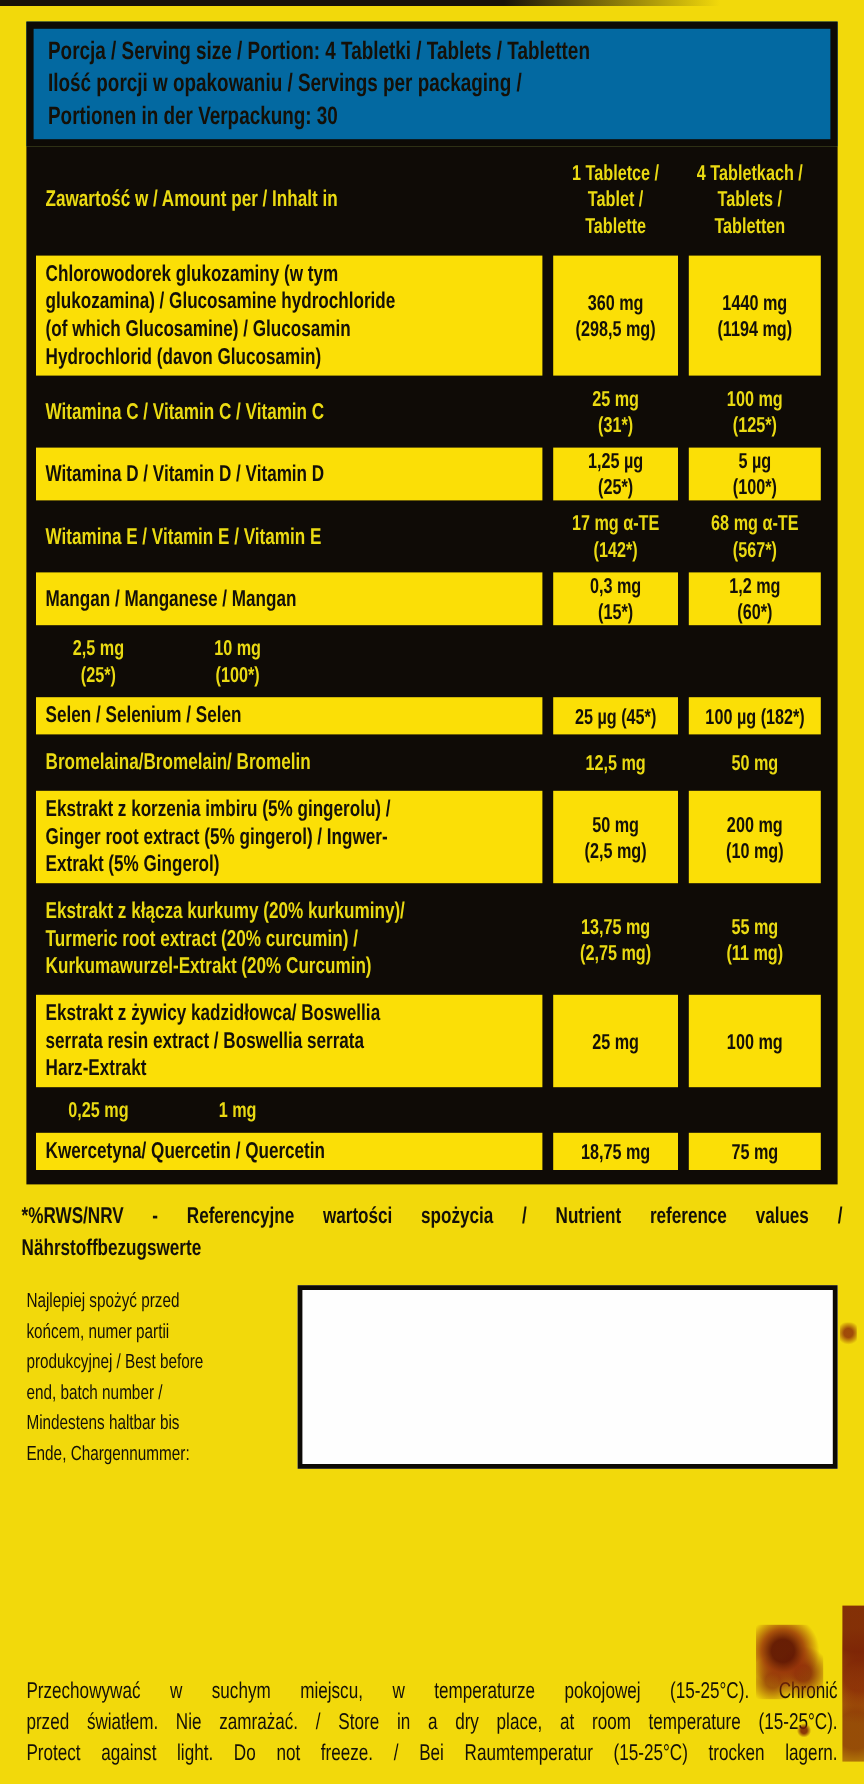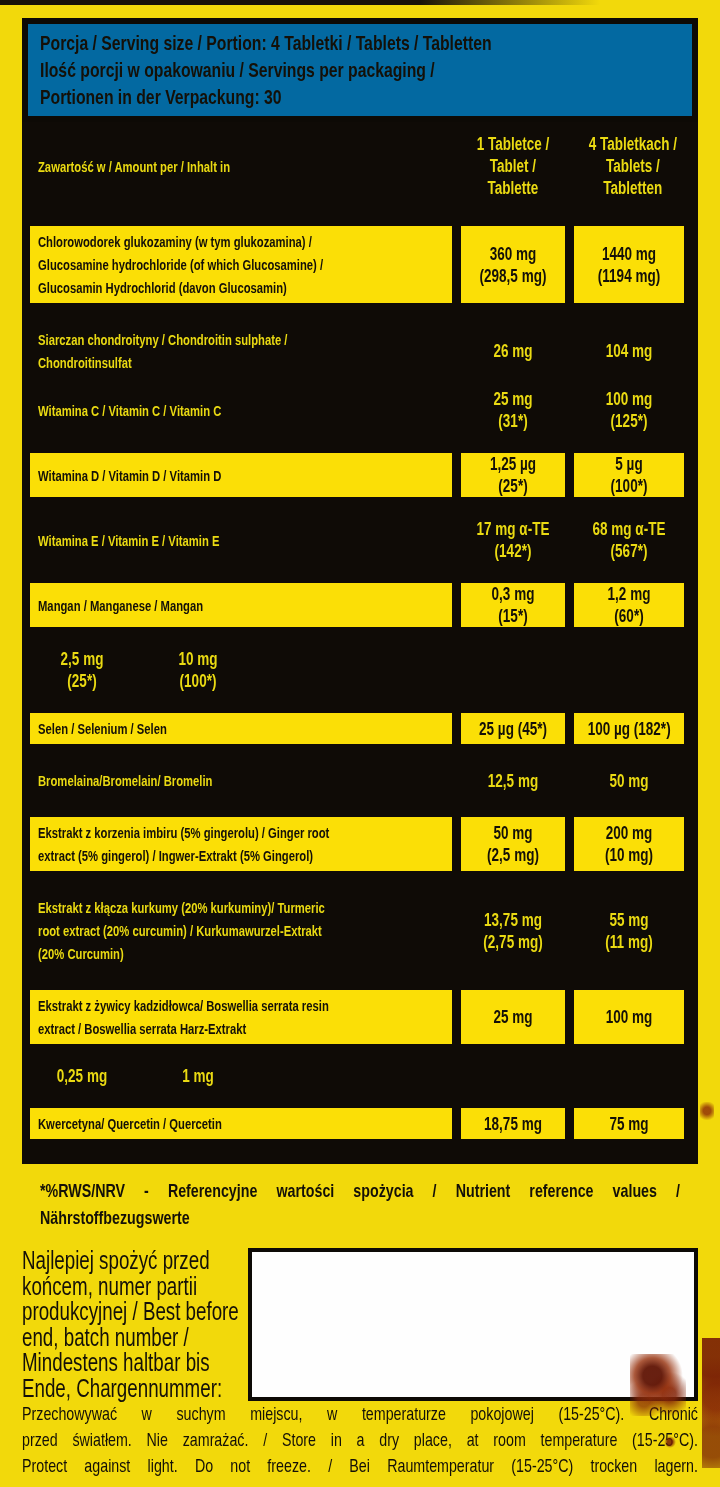--- a/index.html
+++ b/index.html
@@ -37,37 +37,37 @@
   .cell-label { flex:1; min-width:0; }
   .cell-v1 { width:104px; flex:none; }
   .cell-v2 { width:110px; flex:none; }
 
   .thead { color:#eada12; min-height:88px; }
   .thead .cell-label { display:flex; align-items:center; padding-left:8px;
     font-weight:bold; font-size:19px; }
   .thead .cell-v1, .thead .cell-v2 { display:flex; align-items:center; justify-content:center;
     font-weight:bold; font-size:19px; line-height:23px; text-align:center; white-space:pre-line; }
 
-  .row-yellow { margin:16px 0; }
+  .row-yellow { margin:3px 0; }
   .row-yellow > div { background:#fbdf06; }
   .row-dark { color:#eada12; padding:5px 0; }
 
   .trow .cell-label { display:flex; align-items:center; padding:4px 8px;
-    font-weight:bold; font-size:15px; line-height:23px; }
-  .trow .cell-v1, .trow .cell-v2 { display:flex; align-items:center; justify-content:flex-start;
+    font-weight:bold; font-size:19px; line-height:23px; }
+  .trow .cell-v1, .trow .cell-v2 { display:flex; align-items:center; justify-content:flex-end;
     font-weight:bold; font-size:18px; line-height:22px; text-align:center; }
   .val { white-space:pre; width:133.333%; transform:scaleX(0.75); transform-origin:50% 50%; text-align:center; }
 
   
-  .footnote { margin:13px 40px 0; font-weight:bold; font-size:19px; line-height:27px; }
+  .footnote { margin:13px 18px 0; font-weight:bold; font-size:19px; line-height:27px; }
   .footnote .l1 { text-align:justify; text-align-last:justify; }
 
   
   .best-before { margin:17px 22px 0; display:flex; gap:8px; }
-  .bb-text { width:218px; flex:none; font-size:25px; line-height:25.5px; white-space:pre-line; }
+  .bb-text { width:218px; flex:none; font-size:17px; line-height:25.5px; white-space:pre-line; }
   .bb-box { flex:1; height:153px; background:#fefefe; border:4px solid #0d0a06; }
 
   
   .storage { margin:auto 22px 12px; font-size:19px; line-height:26px; }
   .storage .main { white-space:pre-line; text-align:justify; text-align-last:justify; }
 
   
   .stain { position:absolute; pointer-events:none; }
   .stain-1 { left:630px; top:1354px; width:56px; height:62px;
     background:
@@ -118,31 +118,20 @@
           <span class="val">360 mg
 (298,5 mg)</span>
         </div>
     <div class="cell-v2">
           <span class="val">1440 mg
 (1194 mg)</span>
         </div>
   </div>
       <div class="trow row-dark">
     <div class="cell-label">
-          <span class="cond">Siarczan chondroityny / Chondroitin sulphate / Chondroitinsulfat</span>
-        </div>
-    <div class="cell-v1">
-          <span class="val">26 mg</span>
-        </div>
-    <div class="cell-v2">
-          <span class="val">104 mg</span>
-        </div>
-  </div>
-      <div class="trow row-dark">
-    <div class="cell-label">
           <span class="cond">Witamina C / Vitamin C / Vitamin C</span>
         </div>
     <div class="cell-v1">
           <span class="val">25 mg
 (31*)</span>
         </div>
     <div class="cell-v2">
           <span class="val">100 mg
 (125*)</span>
         </div>

